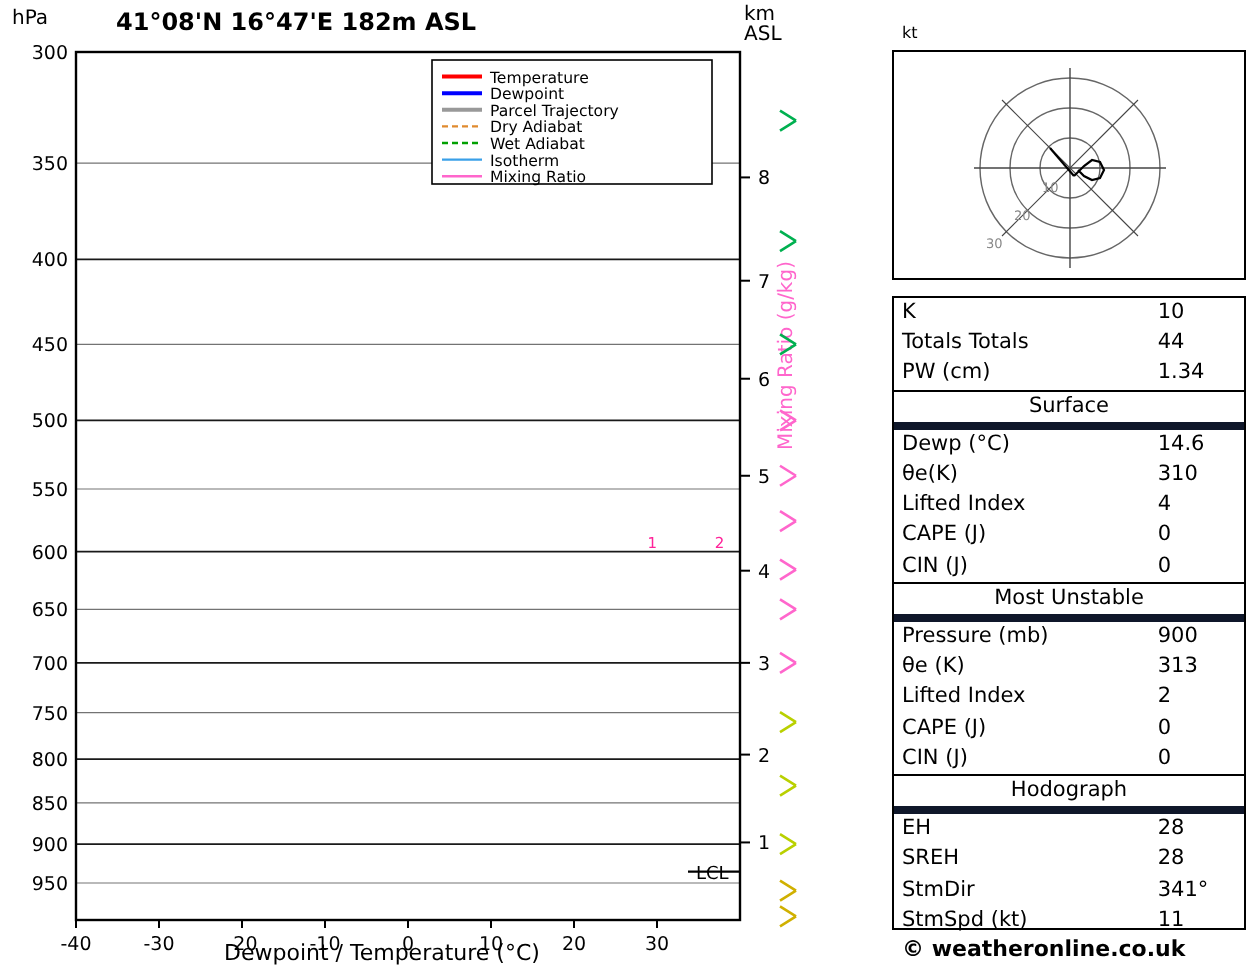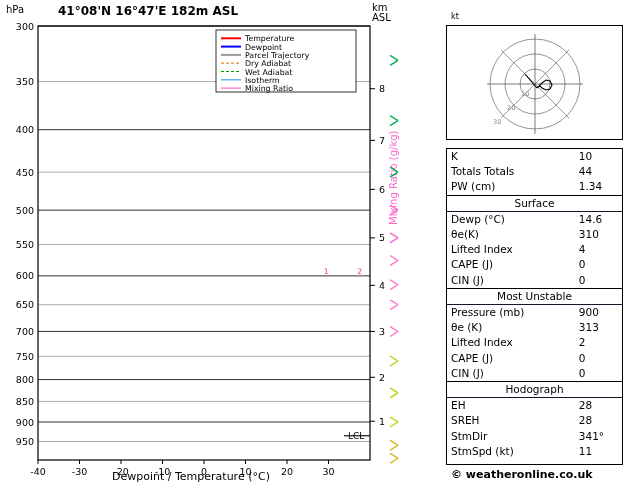--- a/index.html
+++ b/index.html
@@ -16,21 +16,21 @@
              transform:rotate(-90deg);transform-origin:left top;white-space:nowrap;}
 
   
   .title-right{position:absolute;left:416px;top:4px;font-size:12.5px;font-weight:bold;}
   #hodo-box{position:absolute;left:446px;top:25px;width:175px;height:113px;border:1px solid #000;background:#fff;}
   .kt-label{position:absolute;left:451px;top:12px;font-size:8px;}
   #table-box{position:absolute;left:446px;top:148px;width:175px;height:315px;border:1px solid #000;background:#fff;}
   .tbl{width:100%;border-collapse:collapse;font-size:10.5px;}
   .tbl td{padding:0 0 0 4px;height:15.2px;line-height:15.2px;white-space:nowrap;}
   .tbl td.v{text-align:left;padding-left:0;}
-  .sect{border-top:1px solid #000;border-bottom:1px solid #0f172a;text-align:center !important;
+  .sect{border-top:1px solid #000;border-bottom:4px solid #0f172a;text-align:center !important;
         font-size:10.5px;padding:0 !important;}
   .credit{position:absolute;left:451px;top:468px;font-size:11px;font-weight:bold;}
 </style>
 </head>
 <body>
 
 <div class="root">
 
   <div class="hpa-label">hPa</div>
   <div class="title-left">41°08'N 16°47'E 182m ASL</div>

